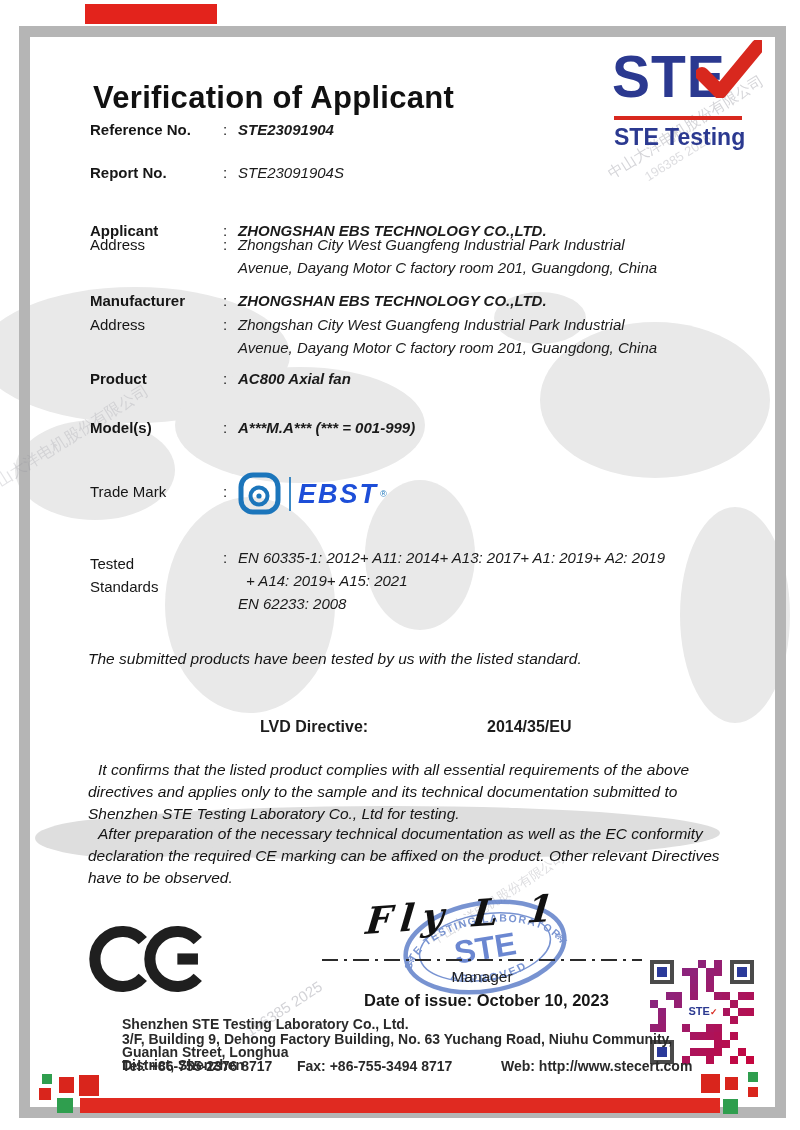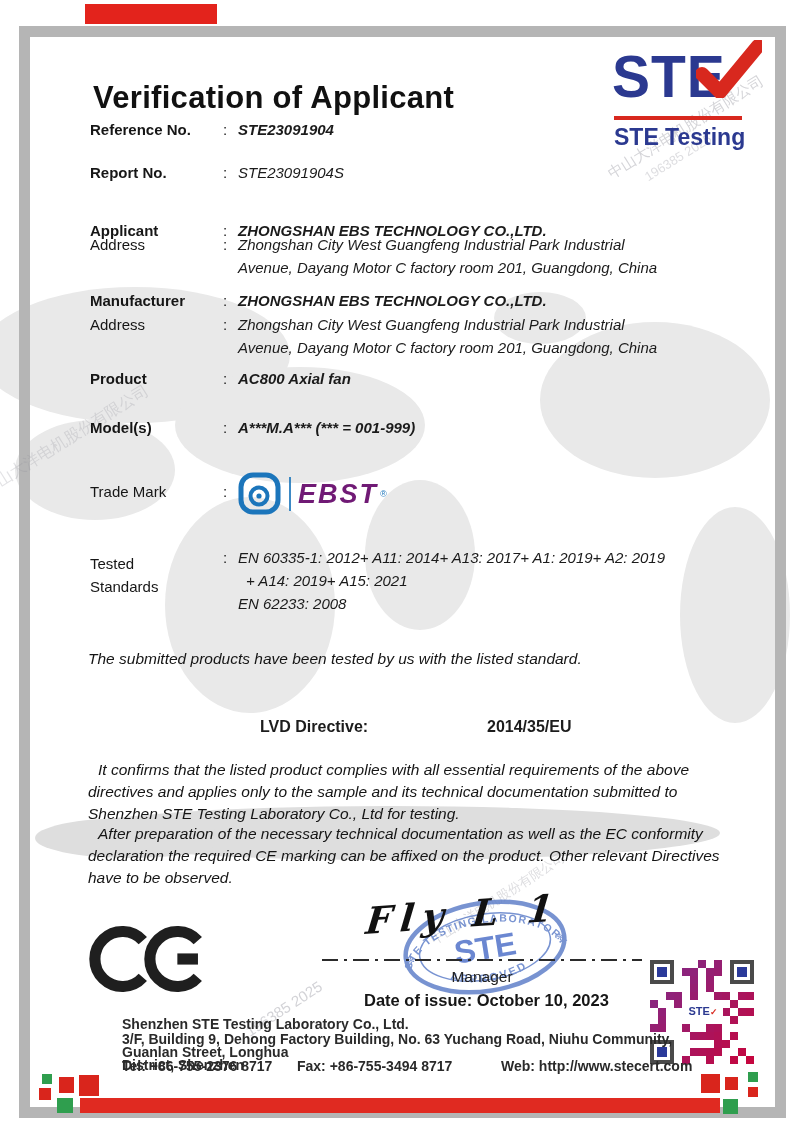--- a/index.html
+++ b/index.html
@@ -164,21 +164,21 @@
   <div class="row" style="top:480px">
     <div class="lbl" style="font-weight:normal">Trade Mark</div>
     <div class="colon">:</div>
     <div class="val" style="display:flex;align-items:center;margin-top:-8px;">
       <svg width="44" height="44" viewBox="0 0 44 44">
         <rect x="3" y="3" width="37" height="37" rx="12" fill="none" stroke="#1b75bb" stroke-width="5"></rect>
         <circle cx="21" cy="24" r="8.5" fill="none" stroke="#1b75bb" stroke-width="4"></circle>
         <circle cx="21" cy="24" r="2.6" fill="#1b75bb"></circle>
       </svg>
       <div style="width:2px;height:34px;background:#1b75bb;margin:0 7px;opacity:.85;"></div>
-      <span style="font-size:27px;font-weight:bold;color:#701a75;letter-spacing:2px;">EBST</span>
+      <span style="font-size:27px;font-weight:bold;color:#1d4ed8;letter-spacing:2px;">EBST</span>
       <sup style="font-size:9px;color:#1b75bb;margin-left:2px;">®</sup>
     </div>
   </div>
 
   <div class="row" style="top:546px">
     <div class="lbl" style="font-weight:normal">
       <span class="vline" style="margin-top:6px">Tested</span>
       <span class="vline">Standards</span>
     </div>
     <div class="colon">:</div>

